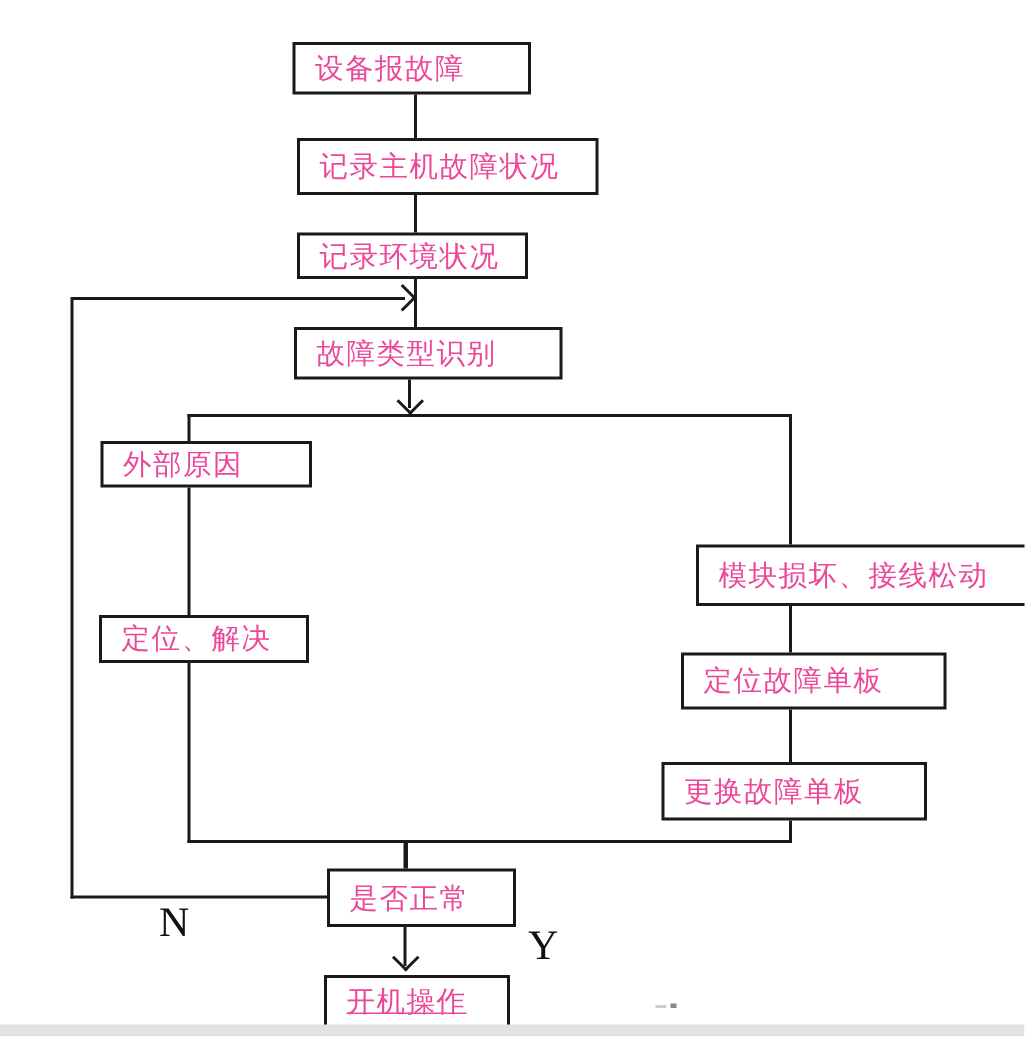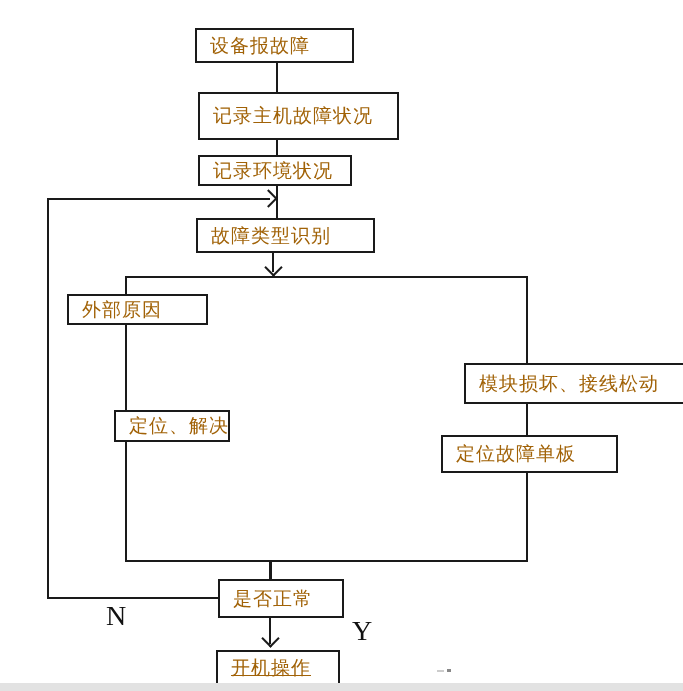--- a/index.html
+++ b/index.html
@@ -40,32 +40,32 @@
   .node {
     position: absolute;
     box-sizing: border-box;
     background: #ffffff;
     border: 2px solid #1a1a1a;
     display: flex;
     align-items: center;
     padding-left: 13px;
     font-size: 19px;
     letter-spacing: 1px;
-    color: #a16207;
+    color: #ec4899;
     white-space: nowrap;
   }
   .n-report        { left:195px; top:28px;  width:159px; height:35px; }
-  .n-record-host   { left:198px; top:92px;  width:201px; height:48px; }
+  .n-record-host   { left:198px; top:92px;  width:201px; height:38px; }
   .n-record-env    { left:198px; top:155px; width:154px; height:31px; }
   .n-identify      { left:196px; top:218px; width:179px; height:35px; }
   .n-external      { left:67px;  top:294px; width:141px; height:31px;font-family:Liberation Serif, serif; }
   .n-internal      { left:458px; top:292px; width:144px; height:39px; }
   .n-module        { left:428px; top:363px; width:225px; height:41px;margin-left:36px; }
-  .n-locate-solve  { left:66px;  top:410px; width:116px; height:32px;margin-left:48px; }
-  .n-locate-board  { left:441px; top:435px; width:177px; height:38px; }
+  .n-locate-solve  { left:66px;  top:410px; width:140px; height:32px; }
+  .n-locate-board  { left:454px; top:435px; width:177px; height:38px; }
   .n-replace-board { left:441px; top:508px; width:177px; height:39px; }
   .n-check         { left:218px; top:579px; width:126px; height:39px; }
   .n-power         { left:216px; top:650px; width:124px; height:36px;text-decoration:underline; }
   
   .branch-label {
     position: absolute;
     font-family: "Liberation Serif", serif;
     font-size: 28px;
     line-height: 28px;
     color: #111111;
@@ -106,20 +106,21 @@
   <div class="chev chev-down ah-power"></div>
 
   <div class="node n-report">设备报故障</div>
   <div class="node n-record-host">记录主机故障状况</div>
   <div class="node n-record-env">记录环境状况</div>
   <div class="node n-identify">故障类型识别</div>
   <div class="node n-external">外部原因</div>
   <div class="node n-module">模块损坏、接线松动</div>
   <div class="node n-locate-solve">定位、解决</div>
   <div class="node n-locate-board">定位故障单板</div>
+  <div class="node n-replace-board">更换故障单板</div>
   <div class="node n-check">是否正常</div>
   <div class="node n-power">开机操作</div>
 
   <div class="branch-label bl-n">N</div>
   <div class="branch-label bl-y">Y</div>
 
   <div class="stray-dash"></div>
   <div class="stray-dot"></div>
 
   <div class="bottom-strip"></div>

